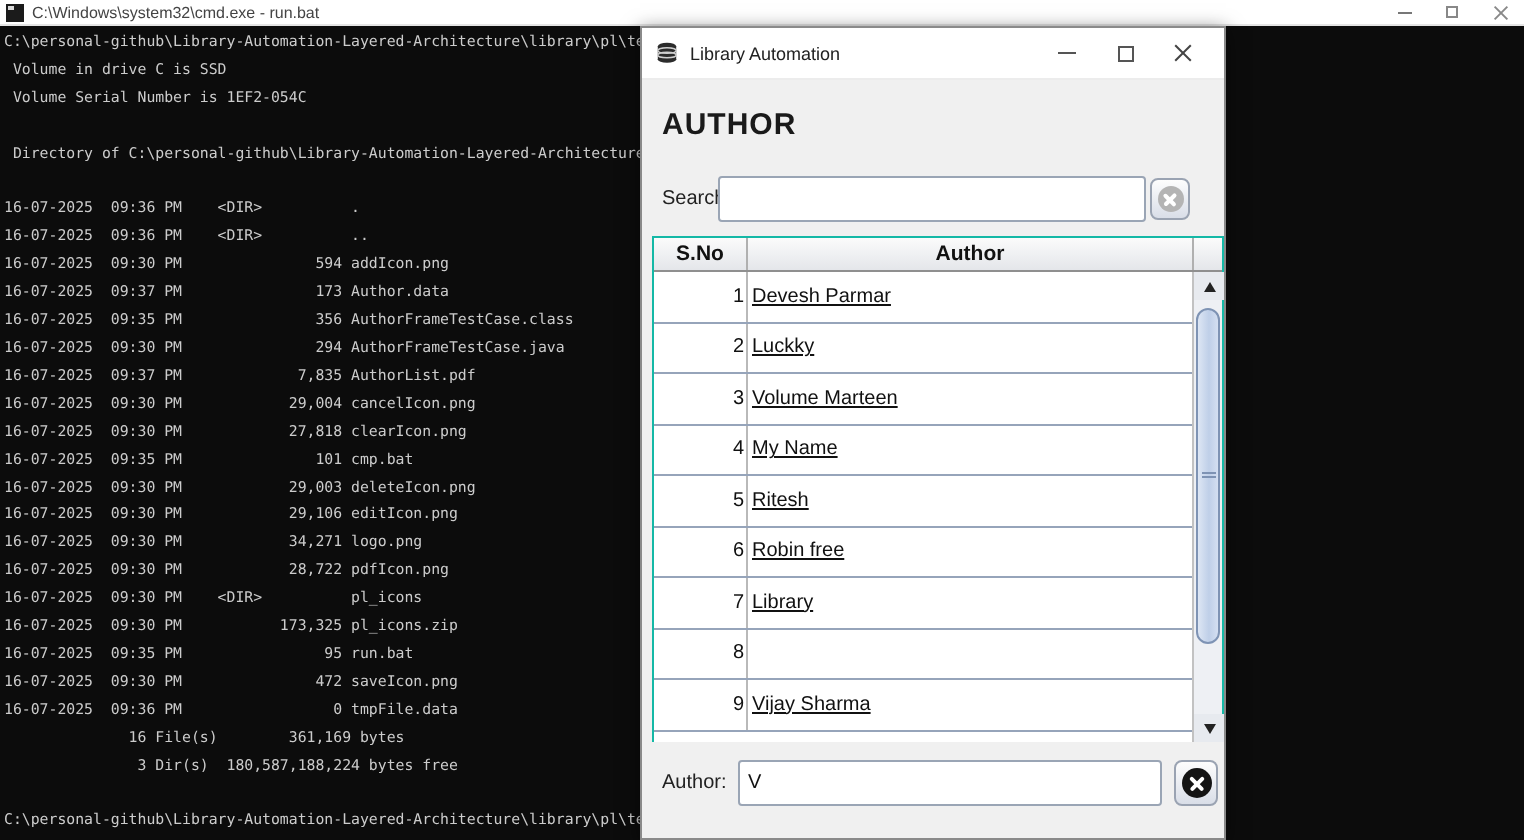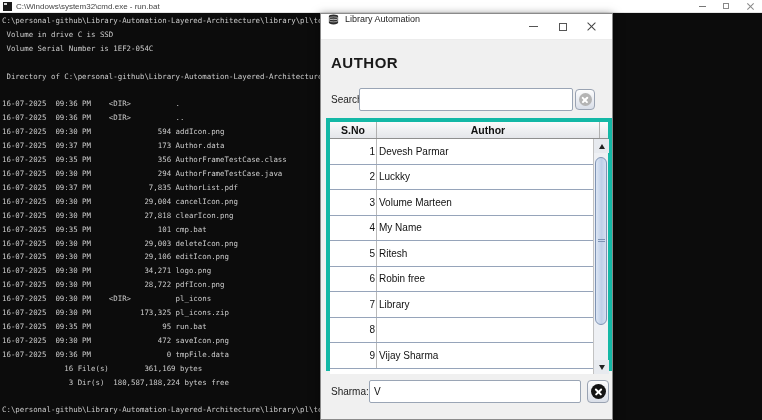--- a/index.html
+++ b/index.html
@@ -41,21 +41,21 @@
   }
 
   
   .dialog {
     position:absolute; left:320px; top:13px; width:293px; height:407px;
     background:#f0f0f0; border:1px solid #8a8a8a;
     box-shadow:0 2px 9px rgba(0,0,0,0.55);
   }
   .dlg-titlebar {
     position:absolute; left:0; top:0; width:100%; height:26px; background:#ffffff;
-    display:flex; border-bottom:1px solid #ececec;
+    display:flex; align-items:center; border-bottom:1px solid #ececec;
   }
   .dlg-logo { width:11px; height:11px; margin:0 6px 0 7px; flex:0 0 auto; }
   .dlg-title { font-size:9px; color:#222; }
   .dlg-controls { margin-left:auto; display:flex; align-items:center; height:100%; margin-right:6px; }
   .dlg-controls .winbtn { width:29px; height:26px; display:flex; align-items:center; justify-content:center; }
   .dlg-controls .glyph-min { width:9px; background:#555; }
   .dlg-controls .glyph-max { width:8px; height:8px; border-color:#555; }
   .dlg-controls .glyph-close::before, .dlg-controls .glyph-close::after { background:#444; width:11px; top:3px; left:-2px; }
   .dlg-controls .glyph-close { width:8px; height:8px; }
 
@@ -81,34 +81,34 @@
     background:#ffffff; border-radius:1px;
   }
   .circle-x::before { transform:rotate(45deg); }
   .circle-x::after  { transform:rotate(-45deg); }
   .circle-x.gray  { width:13px; height:13px; background:#b4b4b4; }
   .circle-x.black { width:15px; height:15px; background:#141414; }
 
   
   .atable {
     position:absolute; left:5px; top:104px; width:286px; height:253px;
-    border:4px solid #14b8a6; background:#ffffff;
+    border:1px solid #14b8a6; background:#ffffff;
   }
   .thead { display:flex; height:17px; background:linear-gradient(#fbfbfb,#e4e6ea); border-bottom:1px solid #8f8f8f; }
   .th { font-size:10.5px; font-weight:bold; color:#111; display:flex; align-items:center; justify-content:center; }
   .th-sno { width:47px; border-right:1px solid #b0b0b0; }
   .th-author { width:223px; border-right:1px solid #b0b0b0; }
   .th-corner { flex:1; }
   .tbody { position:absolute; left:0; top:17px; width:270px; height:235px; background:#ffffff; overflow:hidden; }
   .trow { display:flex; height:25.5px; border-bottom:1px solid #96a4ba; }
   .td-sno {
     width:47px; border-right:1px solid #b9b9b9; font-size:10px; color:#111;
     display:flex; align-items:center; justify-content:flex-end; padding-right:1px;
   }
-  .td-author { flex:1; font-size:10px; color:#111; display:flex; align-items:center; padding-left:2px; }
+  .td-author { flex:1; font-size:10px; color:#111; display:flex; align-items:center; padding-left:2px;text-decoration:underline; }
 
   
   .vscroll {
     position:absolute; right:0; top:17px; width:15px; height:235px;
     background:#eef0f4; border-left:1px solid #c2c2c2;
   }
   .sb-btn { position:absolute; left:0; width:15px; height:14px; display:flex; align-items:center; justify-content:center; background:#e7eaef; }
   .sb-up { top:0; }
   .sb-down { bottom:0; }
   .tri-up { width:0; height:0; border-left:3.5px solid transparent; border-right:3.5px solid transparent; border-bottom:5px solid #222; }
@@ -252,20 +252,20 @@
           </span>
         <span class="sb-thumb">
             <span class="sb-grip"></span>
           </span>
         <span class="sb-btn sb-down">
             <span class="tri-down"></span>
           </span>
       </div>
     </div>
 
-    <span class="field-label" style="left:10px; top:372px;">Sharma:</span>
+    <span class="field-label" style="left:10px; top:372px;">Author:</span>
     <input class="nimbus-input" style="left: 48px; top: 366px; width: 212px;" type="text" value="V">
     <button class="nimbus-btn" style="left:266px; top:366px; width:22px; height:23px;">
       <span class="circle-x black"></span>
     </button>
 
   </div>
 </div>
 
 </body></html>

